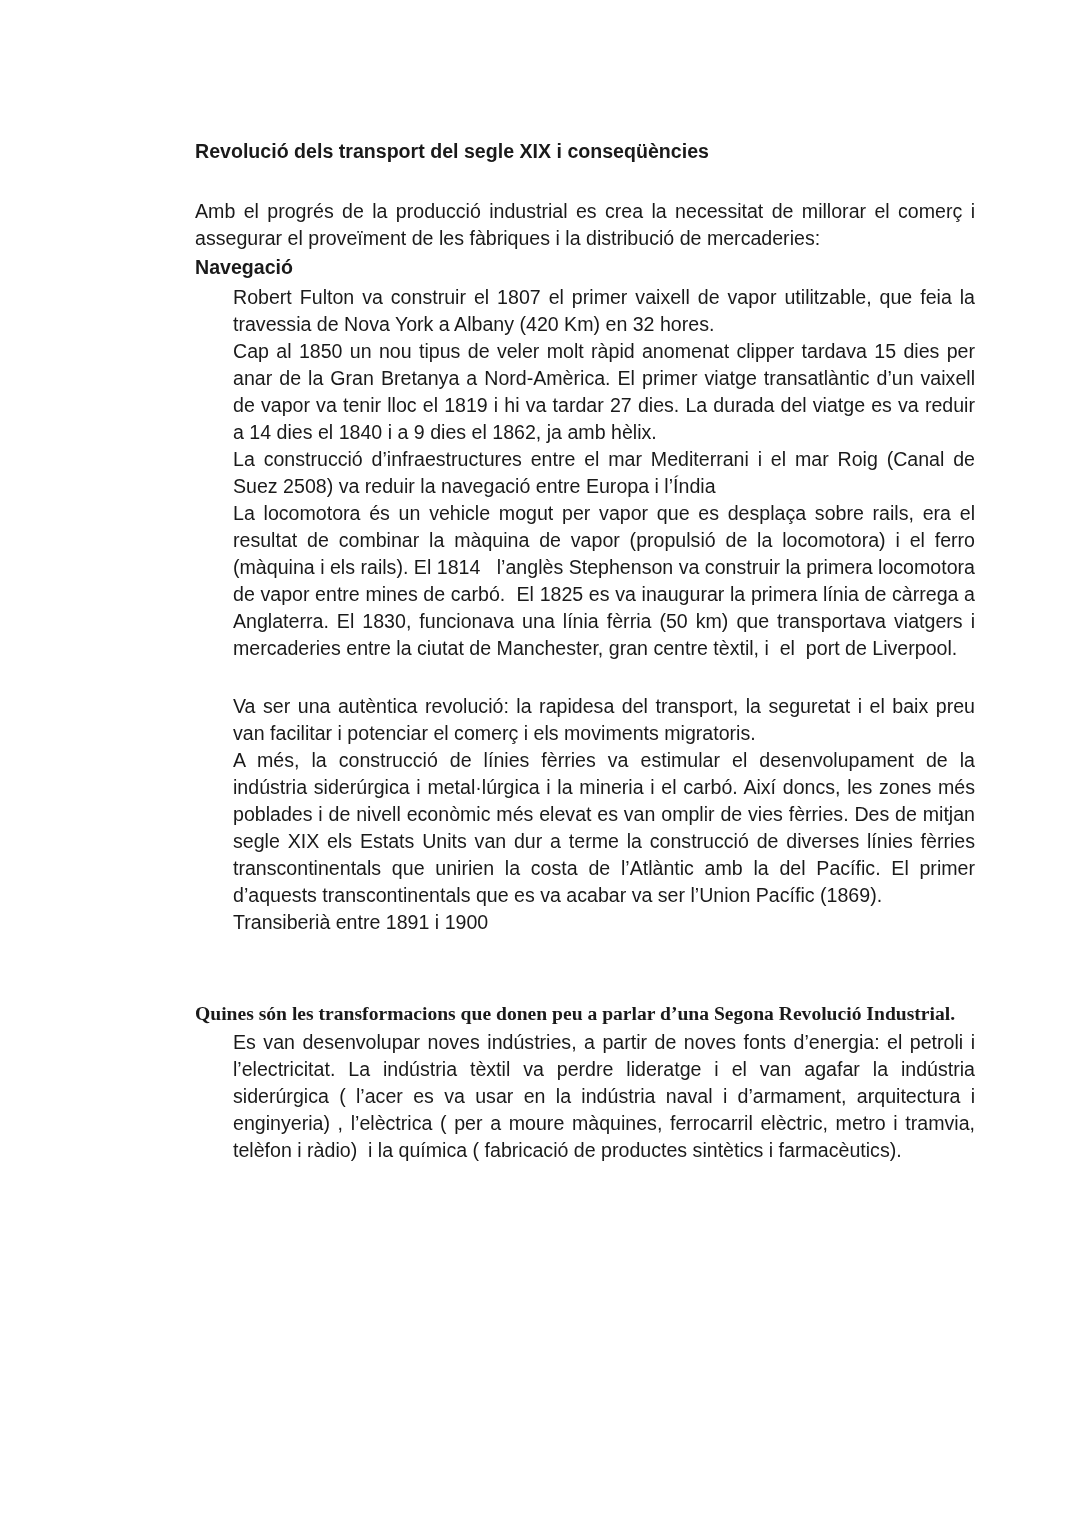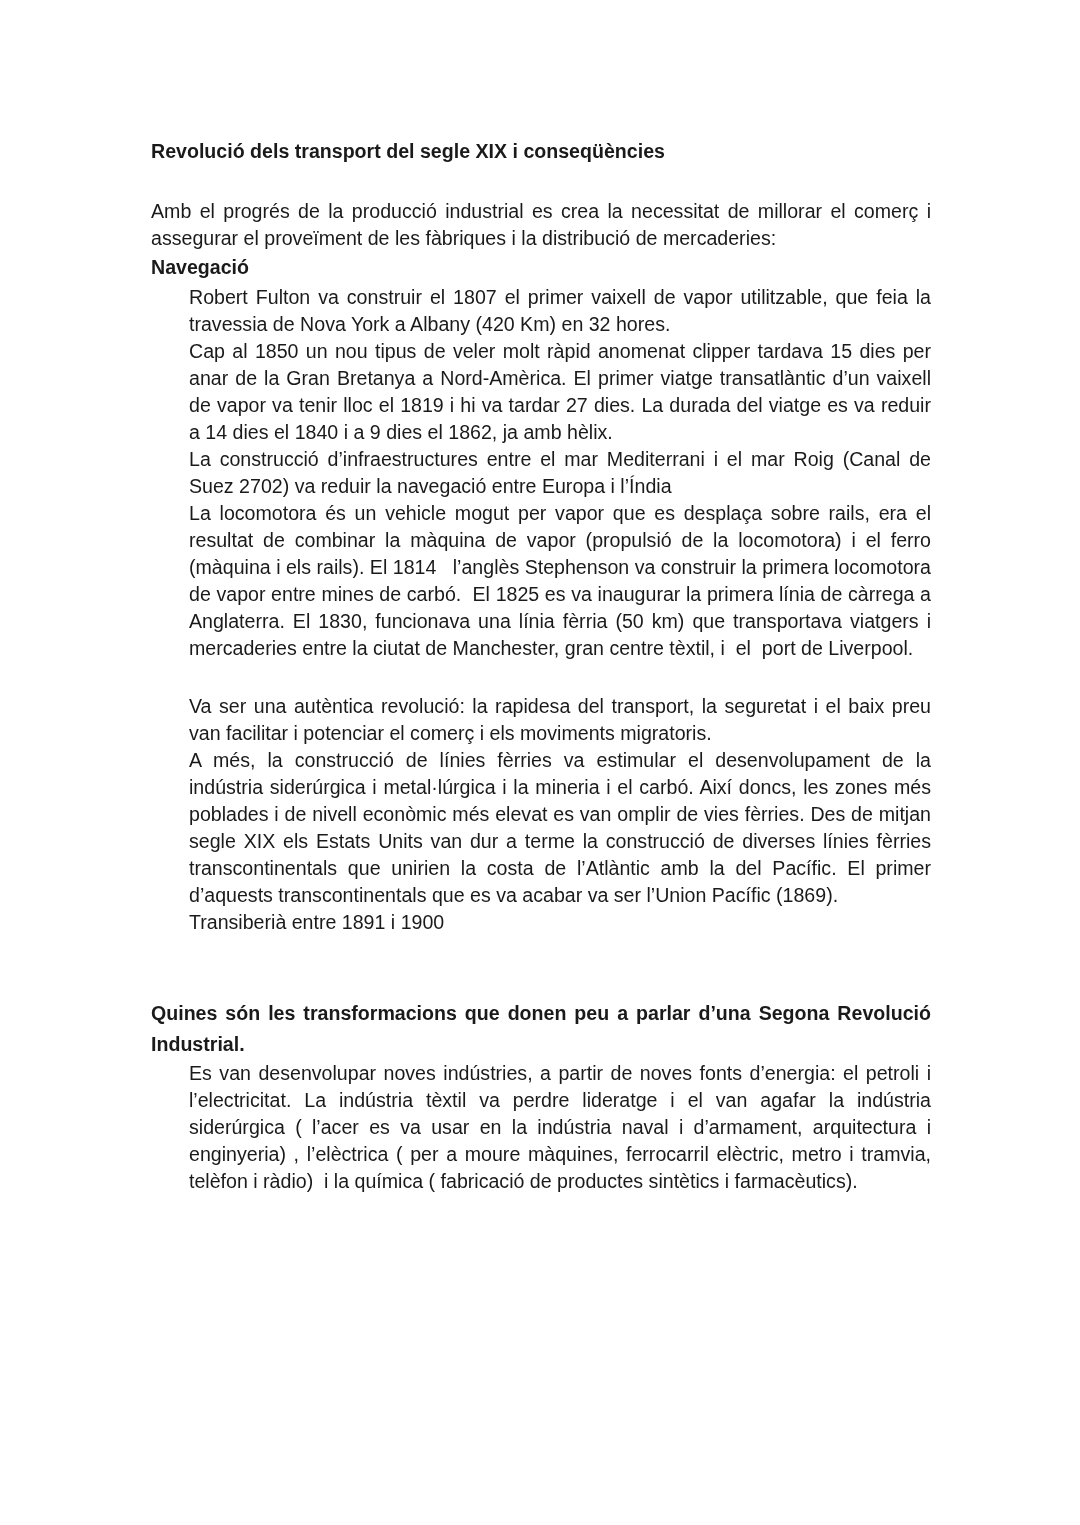--- a/index.html
+++ b/index.html
@@ -17,20 +17,21 @@
   .page {
     position: relative;
     width: 1080px;
     height: 1525px;
     background: #ffffff;
     box-sizing: border-box;
     padding: 136px 150px 0 151px;
   }
   .doc-body {
     width: 780px;
+    margin-left: 44px;
   }
   
   .para {
     font-size: 19.6px;
     line-height: 27px;
     text-align: justify;
     text-justify: inter-word;
     margin: 0;
     white-space: pre-wrap;
     hyphens: none;
@@ -42,20 +43,21 @@
     font-size: 19.6px;
     line-height: 31.2px;
     font-weight: bold;
     margin: 0;
     text-align: left;
     white-space: pre-wrap;
   }
   .heading.justified {
     text-align: justify;
     text-align-last: left;
+    font-family: Liberation Serif, serif;
   }
   
   .indent {
     margin-left: 38px;
     width: 742px;
   }
   .spacer-line {
     height: 31.2px;
   }
   .gap-block {
@@ -75,21 +77,21 @@
     <div class="para last-left">Amb el progrés de la producció industrial es crea la necessitat de millorar el comerç i assegurar el proveïment de les fàbriques i la distribució de mercaderies:</div>
 
     <div class="heading">Navegació</div>
 
     <div class="para indent">Robert Fulton va construir el 1807 el primer vaixell de vapor utilitzable, que feia la travessia de Nova York a Albany (420 Km) en 32 hores.</div>
 
 
     <div class="para indent">Cap al 1850 un nou tipus de veler molt ràpid anomenat clipper tardava 15 dies per anar de la Gran Bretanya a Nord-Amèrica. El primer viatge transatlàntic d’un vaixell de vapor va tenir lloc el 1819 i hi va tardar 27 dies. La durada del viatge es va reduir a 14 dies el 1840 i a 9 dies el 1862, ja amb hèlix.</div>
 
 
-    <div class="para indent last-left">La construcció d’infraestructures entre el mar Mediterrani i el mar Roig (Canal de Suez 2702) va reduir la navegació entre Europa i l’Índia</div>
+    <div class="para indent last-left">La construcció d’infraestructures entre el mar Mediterrani i el mar Roig (Canal de Suez 2508) va reduir la navegació entre Europa i l’Índia</div>
 
 
     <div class="para indent">La locomotora és un vehicle mogut per vapor que es desplaça sobre rails, era el resultat de combinar la màquina de vapor (propulsió de la locomotora) i el ferro (màquina i els rails). El 1814   l’anglès Stephenson va construir la primera locomotora de vapor entre mines de carbó.  El 1825 es va inaugurar la primera línia de càrrega a Anglaterra. El 1830, funcionava una línia fèrria (50 km) que transportava viatgers i mercaderies entre la ciutat de Manchester, gran centre tèxtil, i  el  port de Liverpool.</div>
 
     <div class="spacer-line"></div>
 
     <div class="para indent last-left">Va ser una autèntica revolució: la rapidesa del transport, la seguretat i el baix preu van facilitar i potenciar el comerç i els moviments migratoris.</div>
 
     <div class="para indent">A més, la construcció de línies fèrries va estimular el desenvolupament de la indústria siderúrgica i metal·lúrgica i la mineria i el carbó. Així doncs, les zones més poblades i de nivell econòmic més elevat es van omplir de vies fèrries. Des de mitjan segle XIX els Estats Units van dur a terme la construcció de diverses línies fèrries transcontinentals que unirien la costa de l’Atlàntic amb la del Pacífic. El primer d’aquests transcontinentals que es va acabar va ser l’Union Pacífic (1869).</div>
 

